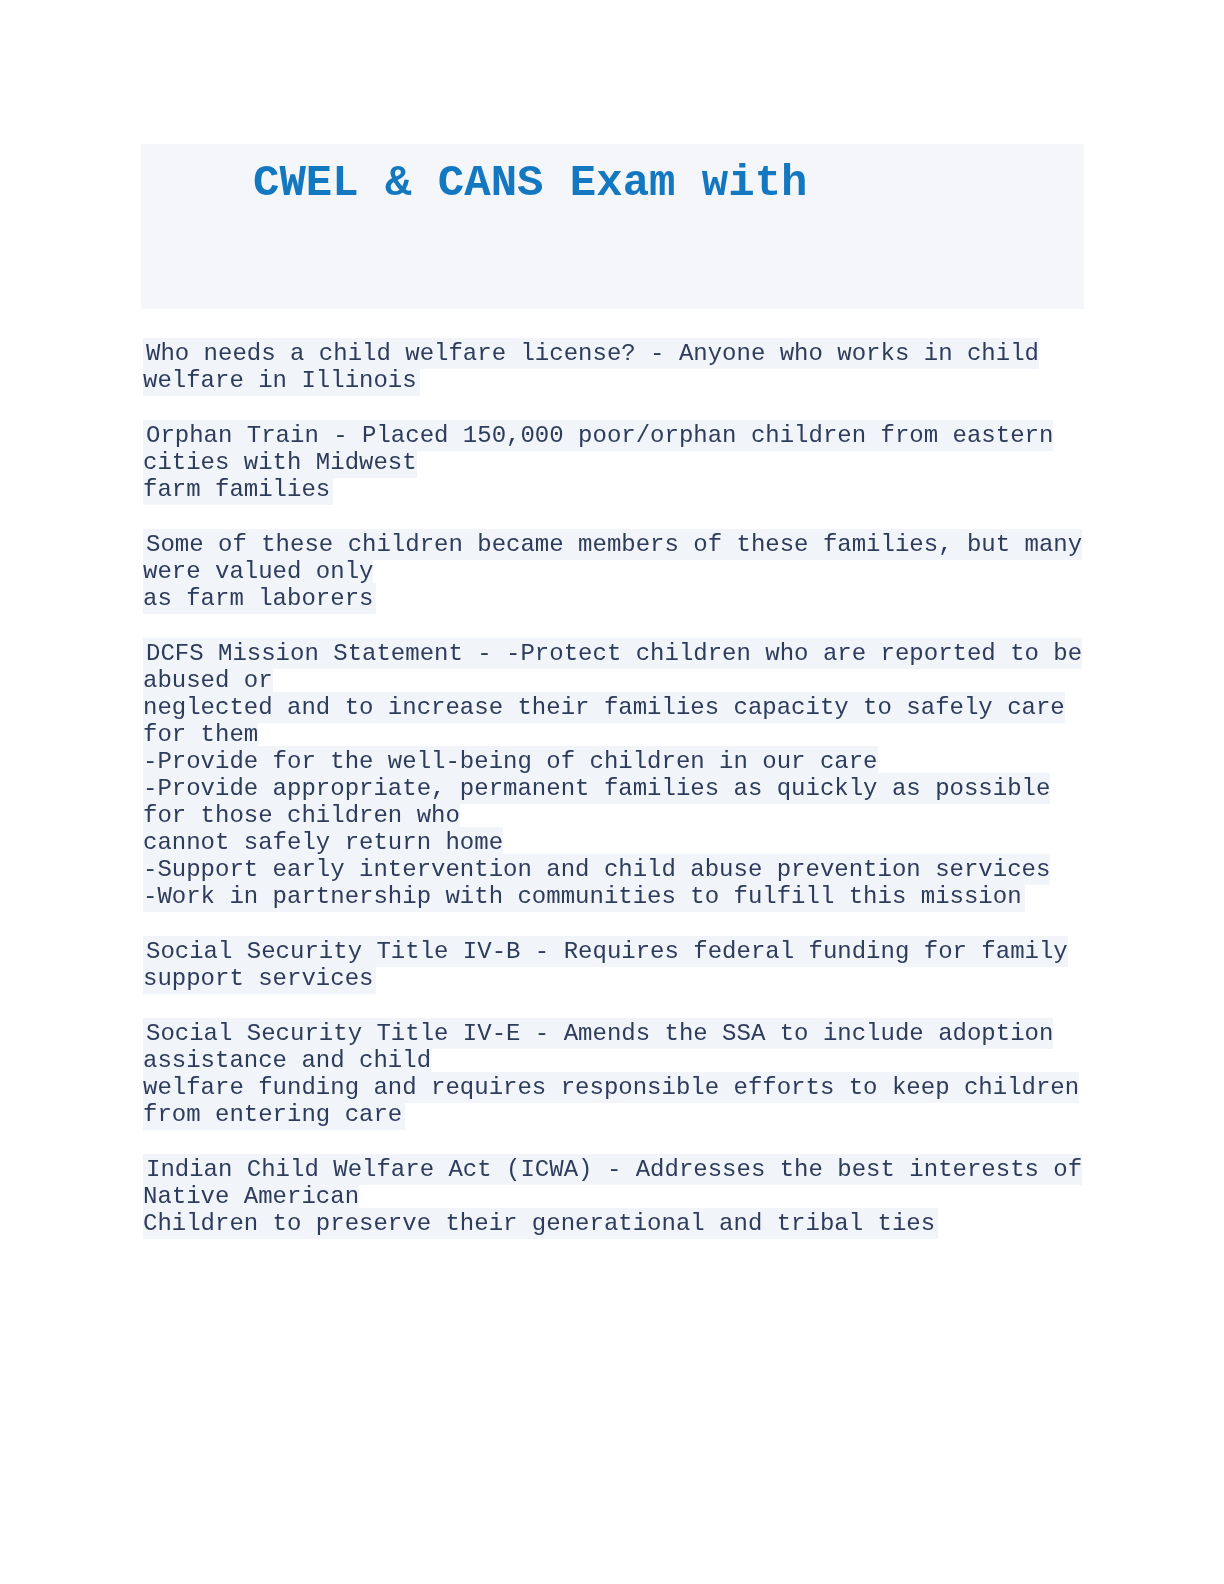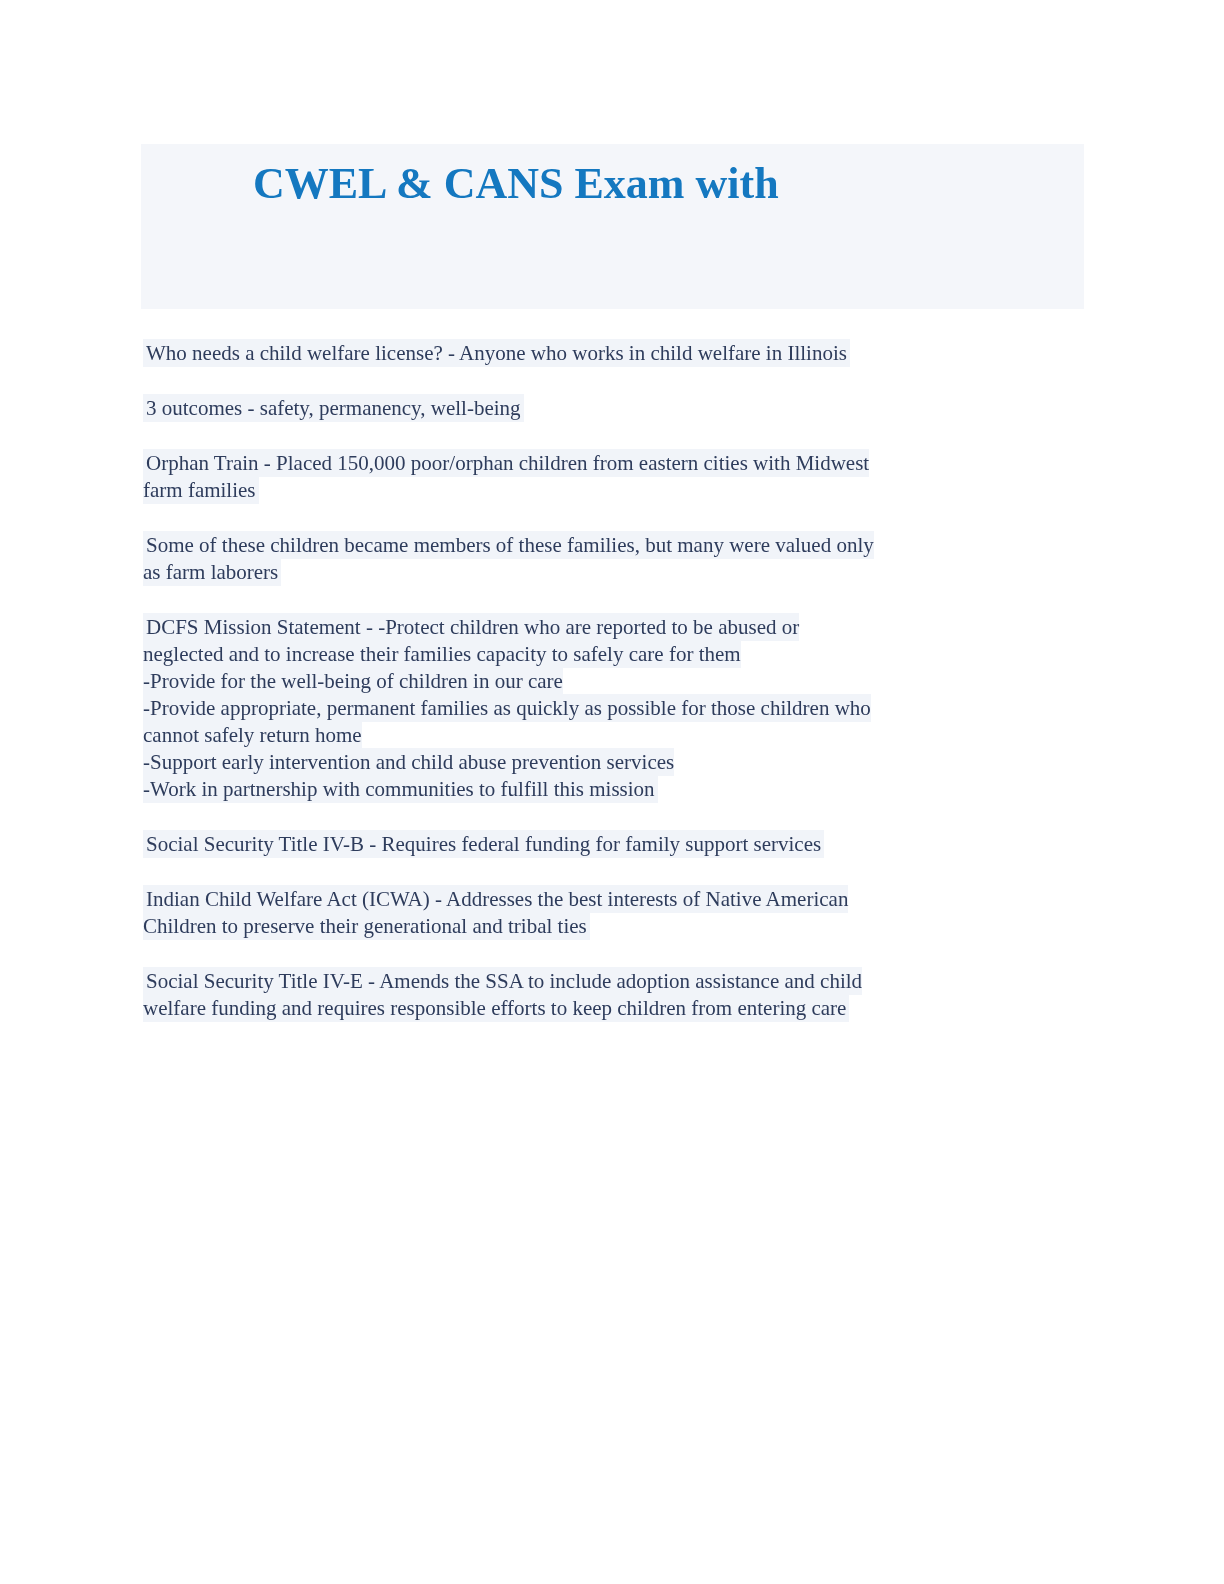--- a/index.html
+++ b/index.html
@@ -9,21 +9,21 @@
     --hl-color:#f1f4f9;
     --page-bg:#ffffff;
   }
   *{margin:0;padding:0;box-sizing:border-box;}
   html,body{background:#fff;}
   .page{
     position:relative;
     width:1224px;
     height:1584px;
     background:var(--page-bg);
-    font-family:Liberation Serif, serif;
+    font-family:Liberation Mono, monospace;
     overflow:hidden;
   }
   .header-box{
     position:absolute;
     left:141px;
     top:144px;
     width:943px;
     height:165px;
     background:var(--header-bg);
     padding-top:12px;
@@ -38,21 +38,21 @@
   }
   .title-line.l1{padding-left:112px;}
   .title-line.l2{padding-left:216px;}
   .content{
     position:absolute;
     left:143px;
     top:340px;
     width:950px;
   }
   .para{
-    font-size:21px;
+    font-size:24px;
     line-height:27px;
     color:var(--text-color);
     margin-bottom:28px;
     white-space:pre-line;
   }
   .para:last-child{margin-bottom:0;}
   .hl{
     background:var(--hl-color);
     padding:2px 3px;
   }
@@ -61,32 +61,31 @@
 <body>
 
 <div class="page">
 
   <div class="header-box">
     <div class="title-line l1">CWEL &amp; CANS Exam with</div>
   </div>
 
   <div class="content">
     <p class="para"><span class="hl">Who needs a child welfare license? - Anyone who works in child welfare in Illinois</span></p>
-    <p class="para"><span class="hl">3 outcomes - safety, permanency, well-being</span></p>
     <p class="para"><span class="hl">Orphan Train - Placed 150,000 poor/orphan children from eastern cities with Midwest
 farm families</span></p>
     <p class="para"><span class="hl">Some of these children became members of these families, but many were valued only
 as farm laborers</span></p>
     <p class="para"><span class="hl">DCFS Mission Statement - -Protect children who are reported to be abused or
 neglected and to increase their families capacity to safely care for them
 -Provide for the well-being of children in our care
 -Provide appropriate, permanent families as quickly as possible for those children who
 cannot safely return home
 -Support early intervention and child abuse prevention services
 -Work in partnership with communities to fulfill this mission</span></p>
     <p class="para"><span class="hl">Social Security Title IV-B - Requires federal funding for family support services</span></p>
+    <p class="para"><span class="hl">Social Security Title IV-E - Amends the SSA to include adoption assistance and child
+welfare funding and requires responsible efforts to keep children from entering care</span></p>
     <p class="para"><span class="hl">Indian Child Welfare Act (ICWA) - Addresses the best interests of Native American
 Children to preserve their generational and tribal ties</span></p>
-    <p class="para"><span class="hl">Social Security Title IV-E - Amends the SSA to include adoption assistance and child
-welfare funding and requires responsible efforts to keep children from entering care</span></p>
   </div>
 
 </div>
 
 </body></html>

